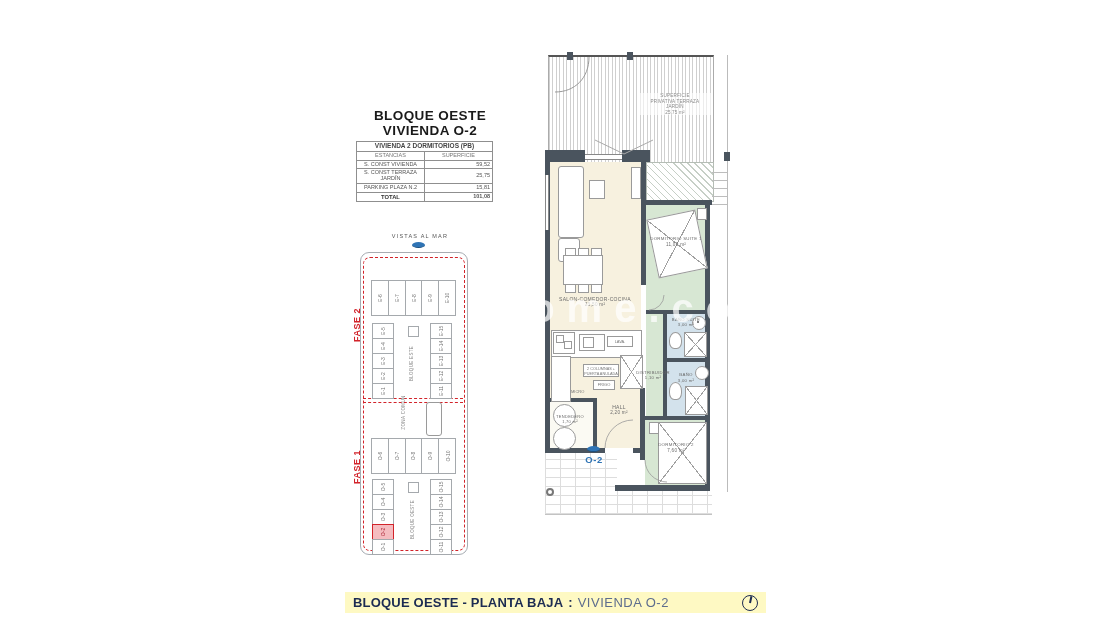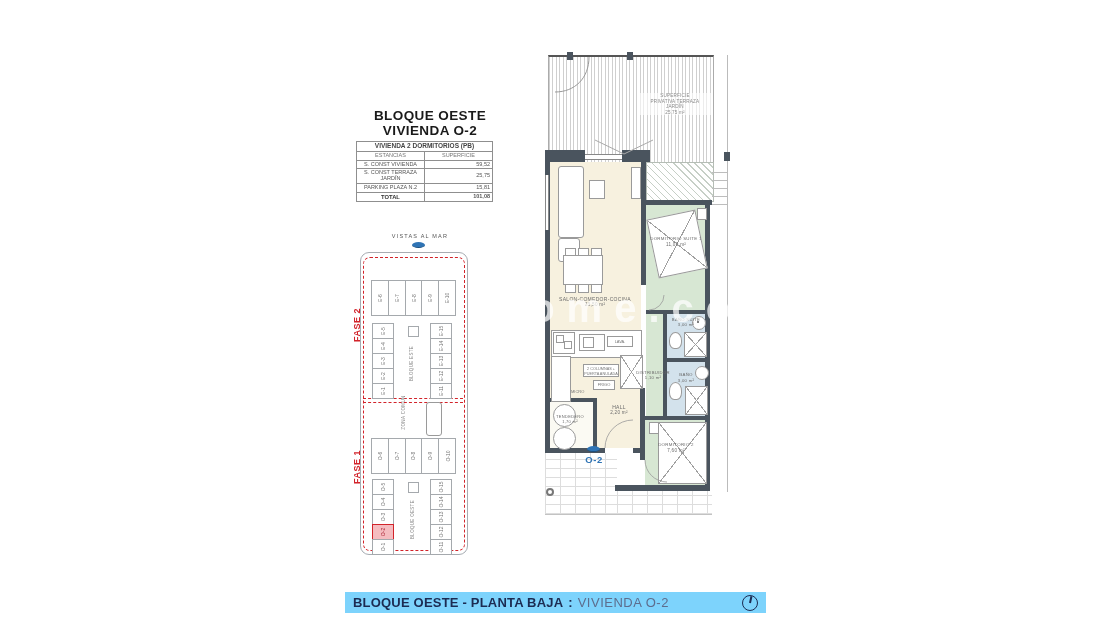--- a/index.html
+++ b/index.html
@@ -43,21 +43,21 @@
     linear-gradient(to bottom right,transparent calc(50% - .5px),#a0a0a0 calc(50% - .5px) calc(50% + .5px),transparent calc(50% + .5px)),#fff;}
   .rlabel{text-align:center;color:#6b6b6b;letter-spacing:.3px;line-height:1.25;}
   .rlabel .nm{display:block;font-size:5px;}
   .rlabel .ar{display:block;font-size:4.6px;}
   .tinybox{border:1px solid #9a9a9a;background:#fff;color:#777;text-align:center;overflow:hidden;}
   .terr-lbl{font-size:4.6px;color:#8a8a8a;text-align:center;line-height:5.6px;letter-spacing:.2px;}
   .o2{color:#2F74B5;font-weight:bold;font-size:9.5px;text-align:center;letter-spacing:.5px;}
   
   .wmark{z-index:60;font-weight:bold;font-size:40px;letter-spacing:12px;color:rgba(255,255,255,.72);text-align:center;pointer-events:none;}
   
-  .banner{background:#7dd3fc;display:flex;align-items:center;padding:0 8px;box-sizing:border-box;}
+  .banner{background:#fef9c3;display:flex;align-items:center;padding:0 8px;box-sizing:border-box;}
   .banner .b1{font-weight:bold;font-size:13px;color:#1C2B52;letter-spacing:.2px;}
   .banner .sep{font-weight:bold;font-size:13px;color:#1C2B52;margin:0 5px;}
   .banner .b2{font-size:13px;color:#5D6D8D;letter-spacing:.5px;}
   .compass{margin-left:auto;width:14px;height:14px;border:1.6px solid #1C2B52;border-radius:50%;position:relative;}
   .compass i{position:absolute;left:6px;top:0;width:1.6px;height:7px;background:#1C2B52;transform:rotate(12deg);transform-origin:bottom center;}
 </style>
 </head>
 <body>
 
 <div class="canvas">

